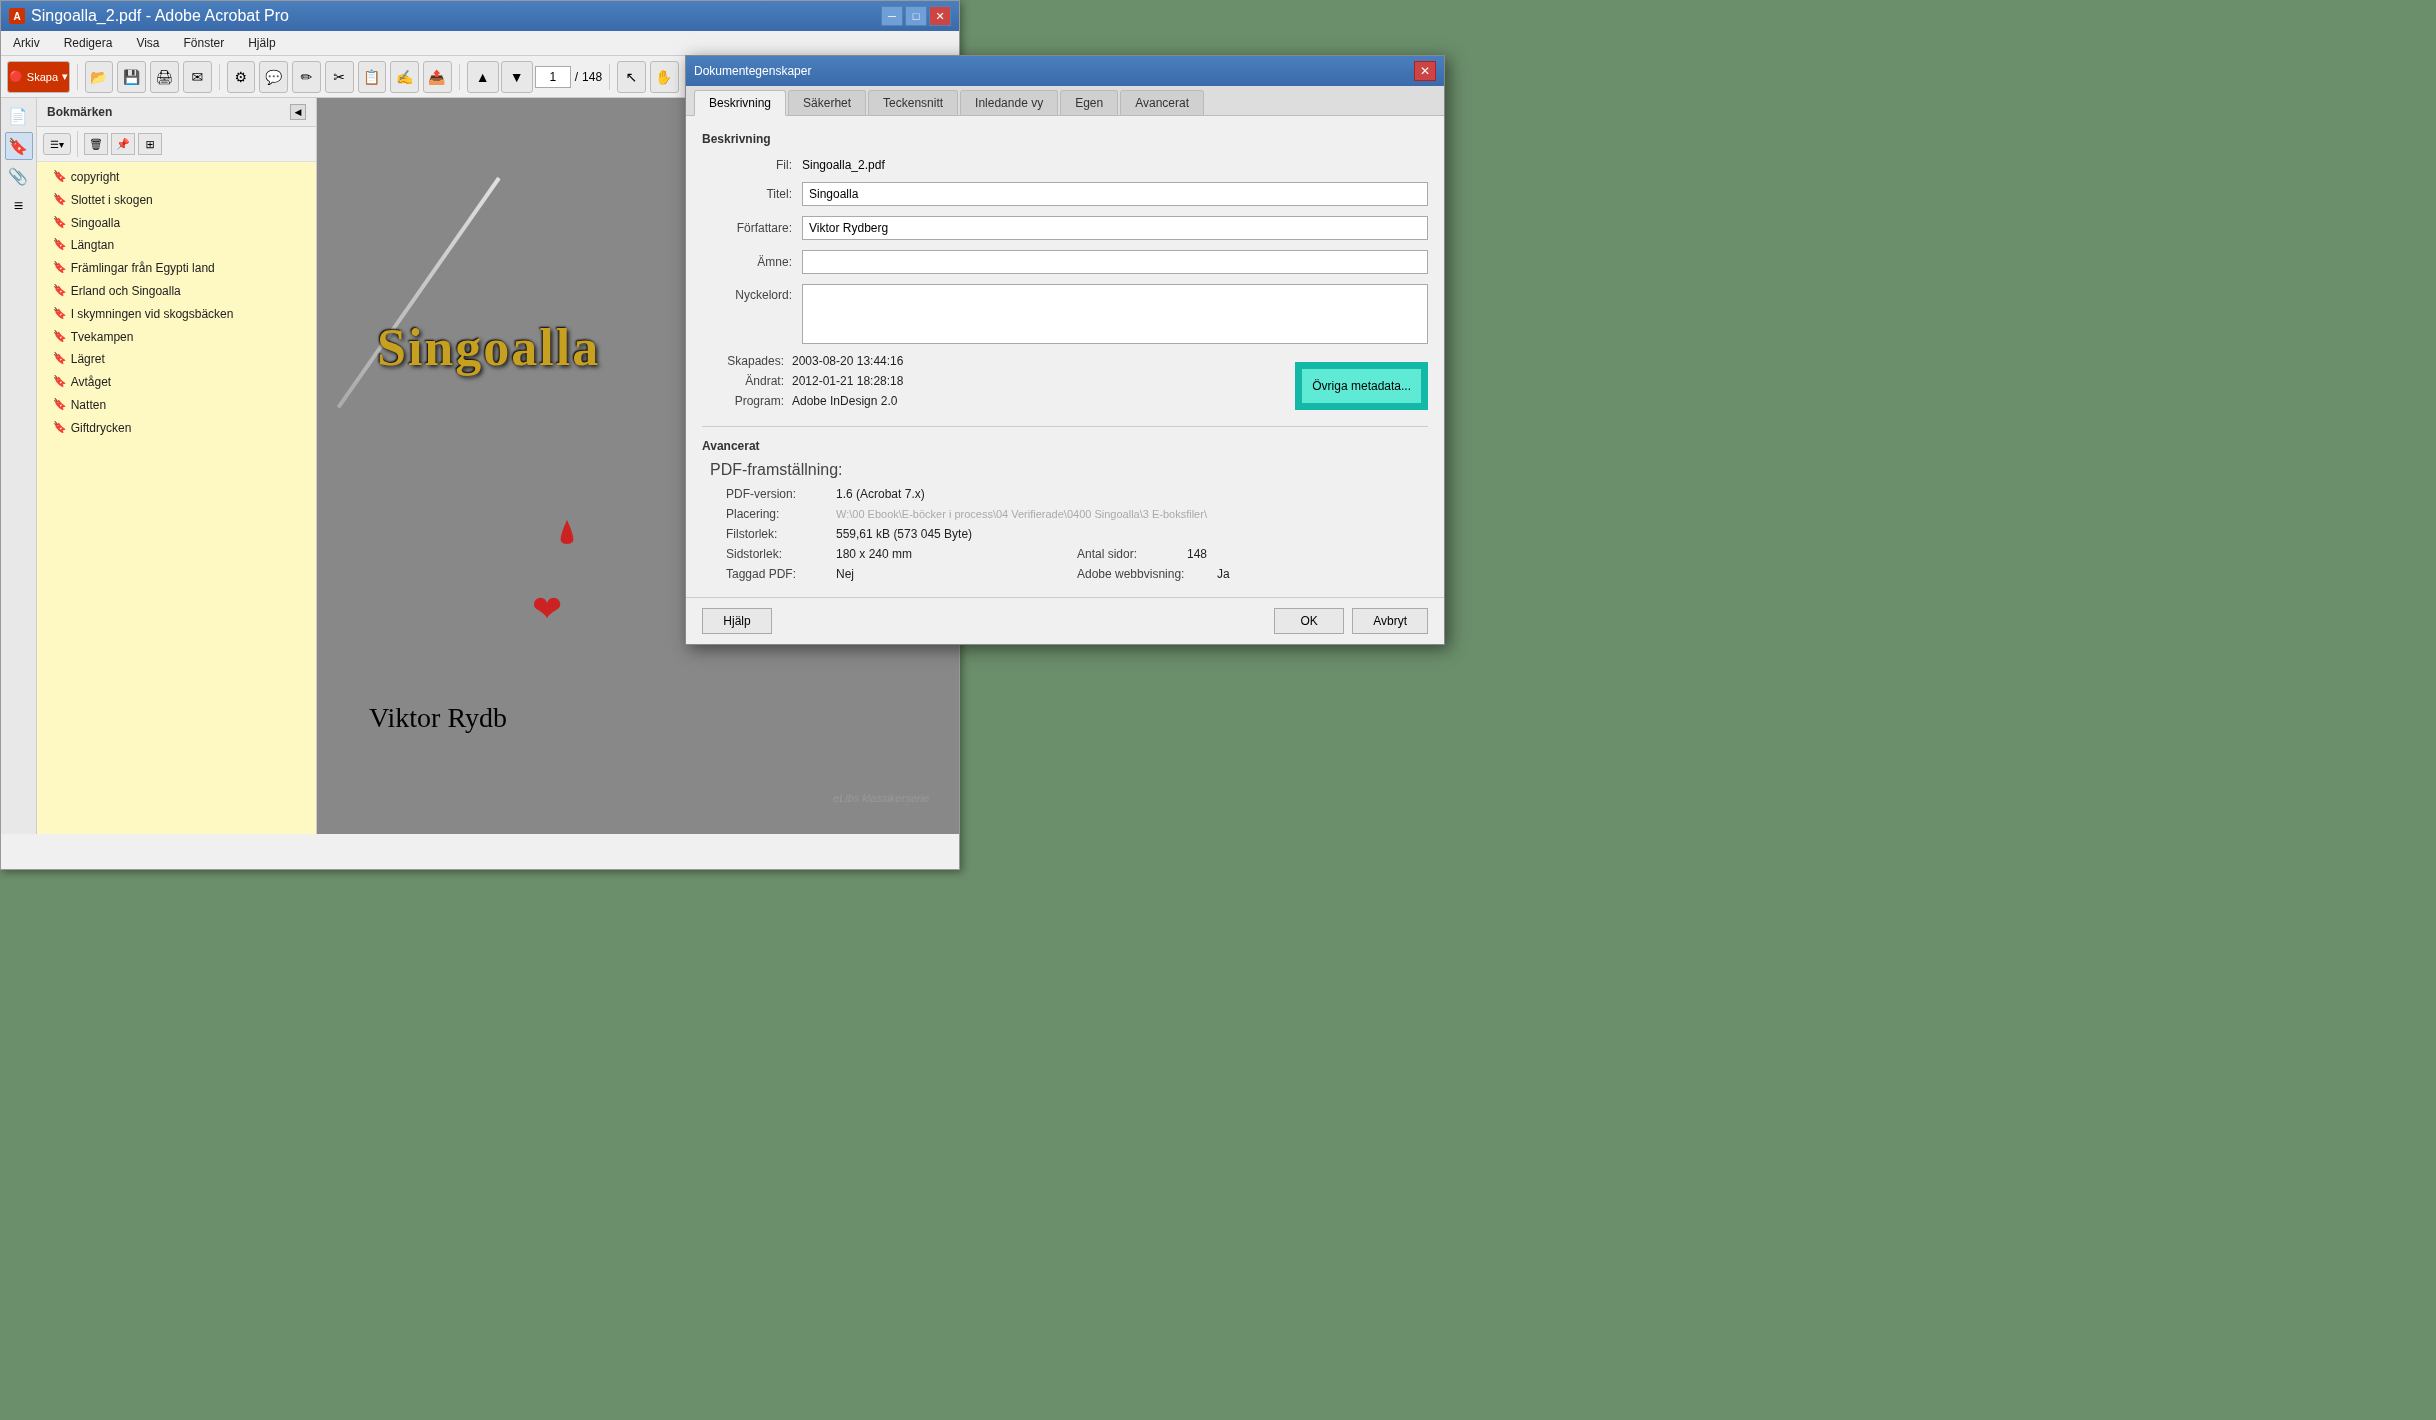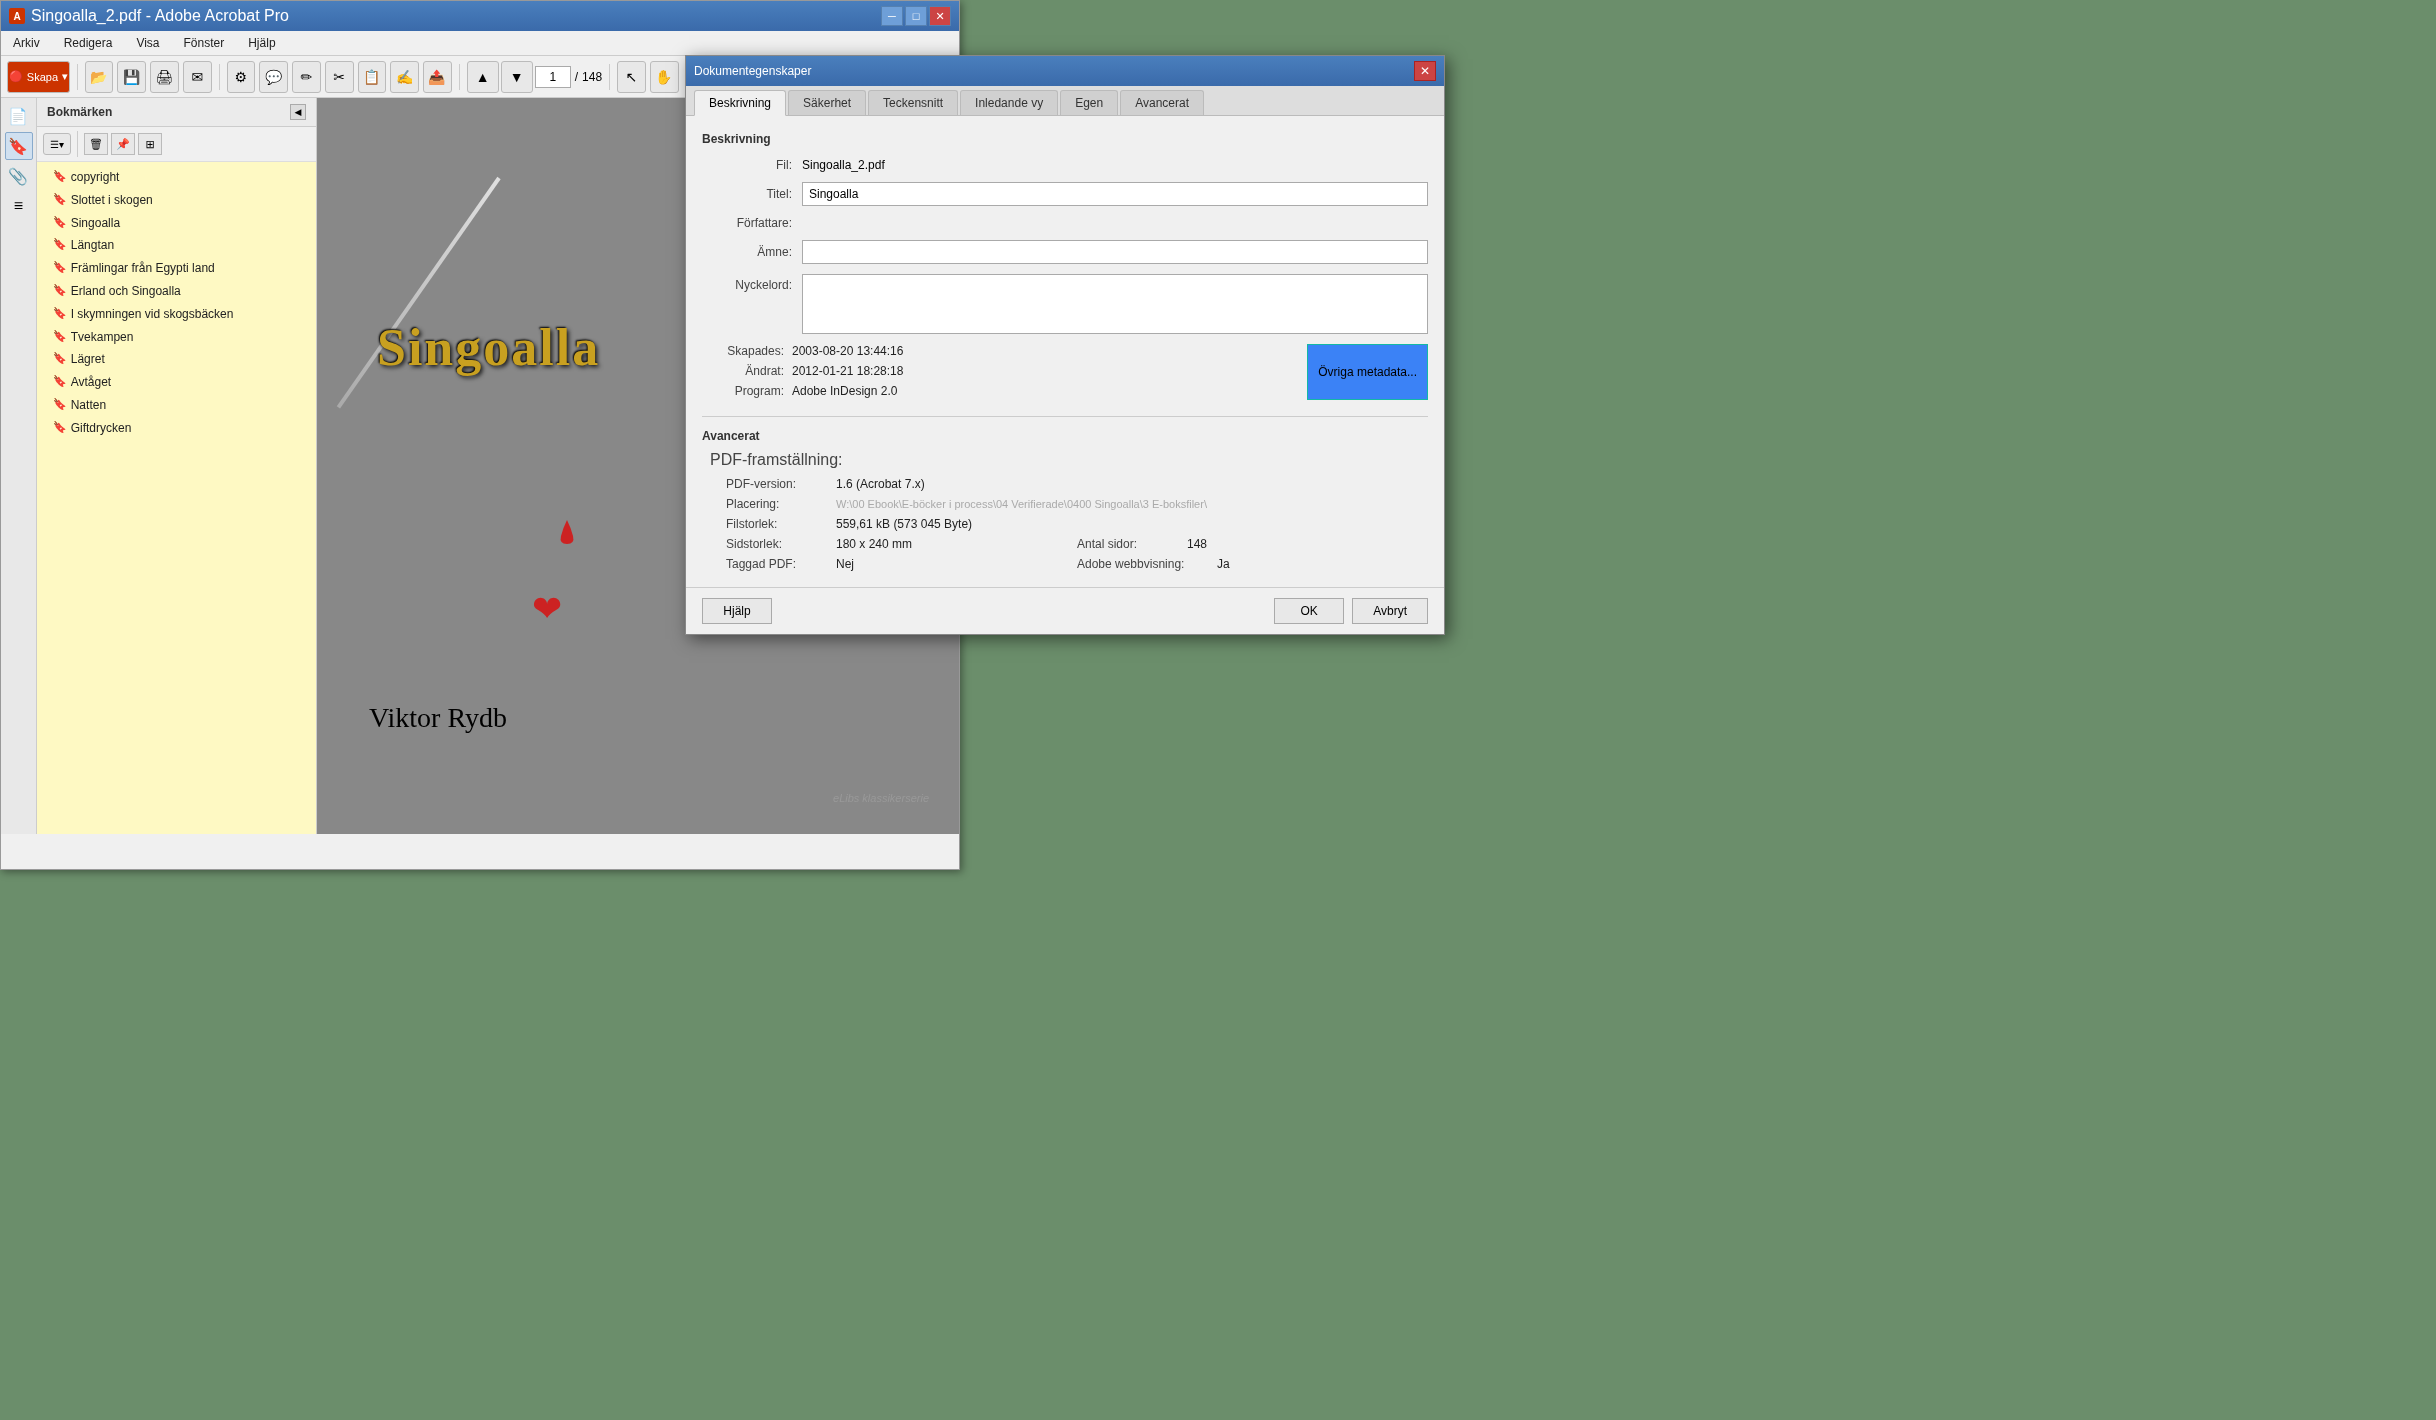--- a/index.html
+++ b/index.html
@@ -446,24 +446,24 @@
       height: 60px;
       border: 1px solid #aaa;
       padding: 4px 6px;
       font-size: 12px;
       background: white;
       resize: none;
     }
 
     .meta-btn {
       margin-left: auto;
-      padding: 20px 10px;
-      font-size: 12px;
-      background: #3b82f6;
-      border: 1px solid #14b8a6;
+      padding: 10px 10px;
+      font-size: 12px;
+      background: #5eead4;
+      border: 7px solid #14b8a6;
       cursor: pointer;
     }
 
     .section-divider {
       border: none;
       border-top: 1px solid #ccc;
       margin: 12px 0;
     }
 
     .advanced-section {
@@ -739,20 +739,21 @@
         <span style="font-size:12px;">Singoalla_2.pdf</span>
       </div>
 
       <div class="form-row">
         <span class="form-label">Titel:</span>
         <input class="form-input" type="text" value="Singoalla" style="">
       </div>
 
       <div class="form-row">
         <span class="form-label">Författare:</span>
+        <input class="form-input" type="text" value="Viktor Rydberg" style="">
       </div>
 
       <div class="form-row">
         <span class="form-label">Ämne:</span>
         <input class="form-input" type="text" style="">
       </div>
 
       <div class="form-row" style="align-items:flex-start;">
         <span class="form-label" style="margin-top:4px;">Nyckelord:</span>
         <textarea class="form-textarea" style=""></textarea>

